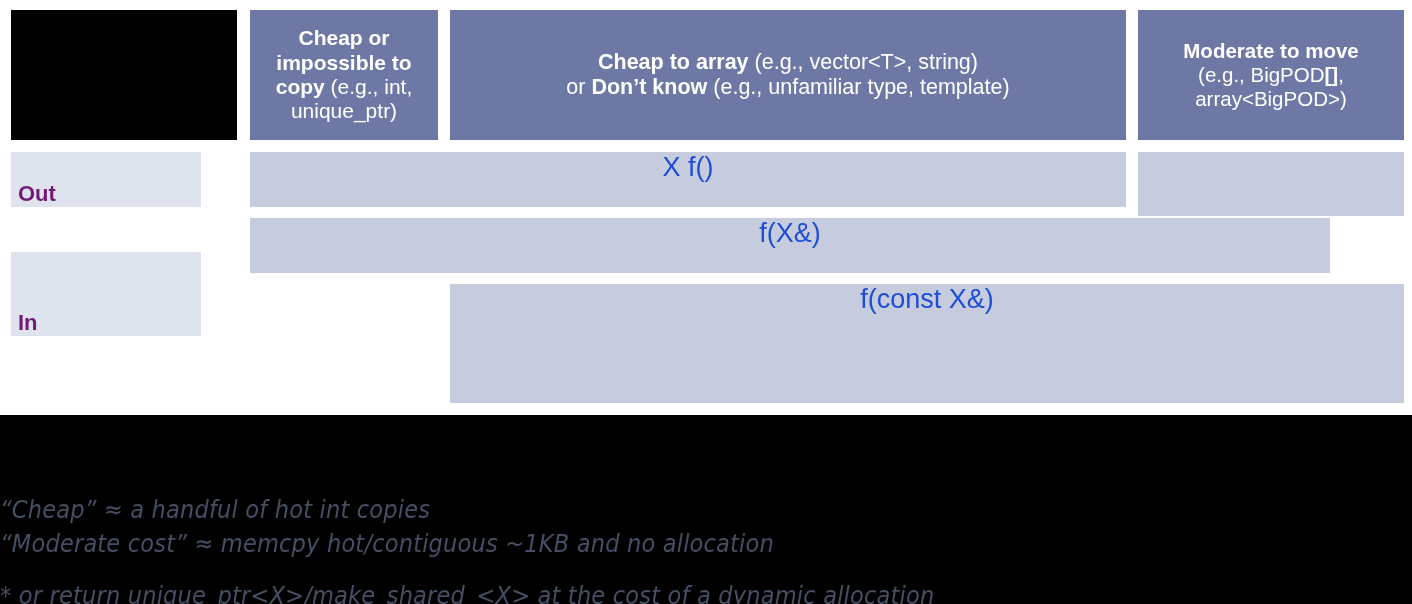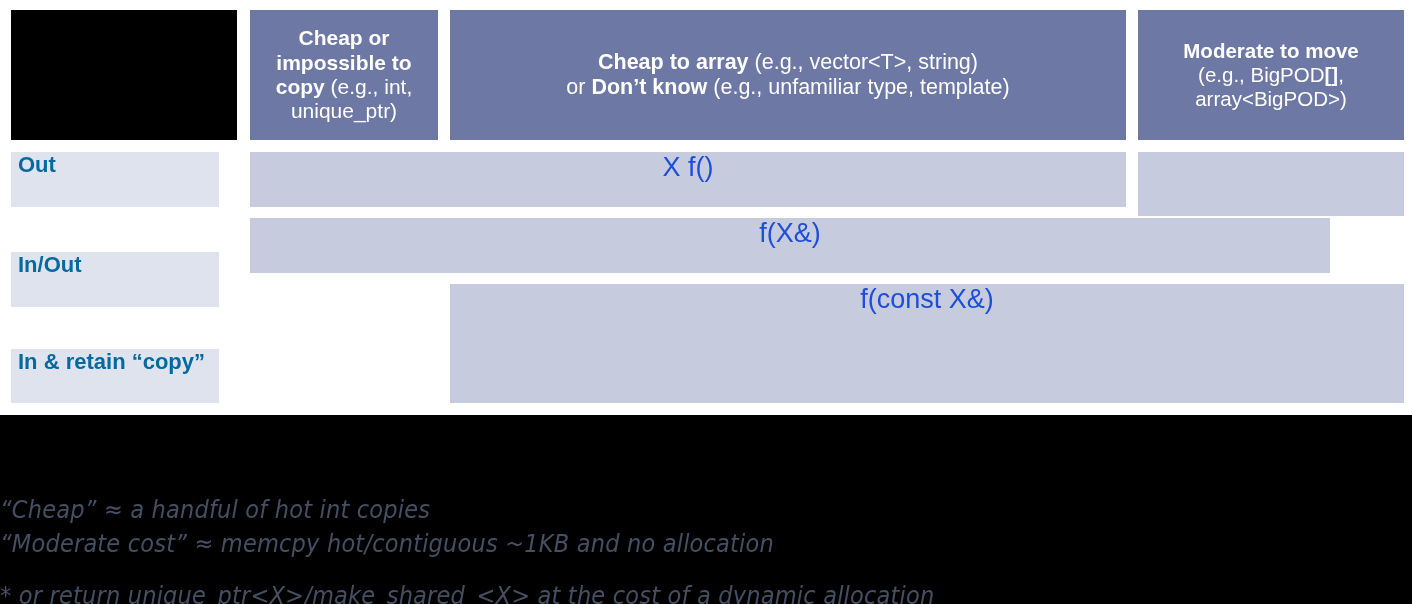--- a/index.html
+++ b/index.html
@@ -69,27 +69,27 @@
   }
   #hdr-col3 {
     left: 1138px; top: 10px; width: 266px; height: 130px;
     font-size: 20.5px; padding: 0 6px;
   }
 
   
   .rowlabel {
     position: absolute;
     left: 11px;
-    width: 208px;
+    width: 190px;
     background: #dfe3ed;
-    color: #0369a1;
+    color: #701a75;
     font-weight: bold;
     font-size: 22px;
     display: flex;
-    align-items: flex-start;
+    align-items: flex-end;
     padding-left: 7px;
     box-sizing: border-box;
   }
   #rl-out       { top: 152px; height: 55px; }
   #rl-inout     { top: 218px; height: 55px; margin-top: 34px; }
   #rl-in        { top: 284px; height: 52px; }
   #rl-inretain  { top: 349px; height: 54px; }
 
   
   .cell {
@@ -165,22 +165,22 @@
         <span class="ln"><span class="reg">array&lt;BigPOD&gt;)</span></span>
       </span>
     </div>
 
     <div class="rowlabel" id="rl-out">
       <span>Out</span>
     </div>
     <div class="rowlabel" id="rl-inout">
       <span>In/Out</span>
     </div>
-    <div class="rowlabel" id="rl-inretain">
-      <span>In &amp; retain “copy”</span>
+    <div class="rowlabel" id="rl-in">
+      <span>In</span>
     </div>
 
     <div class="cell" id="cell-out-xf">
       <span>X f()</span>
     </div>
 
     <div class="cell" id="cell-expensive">
       <span></span>
     </div>
 

